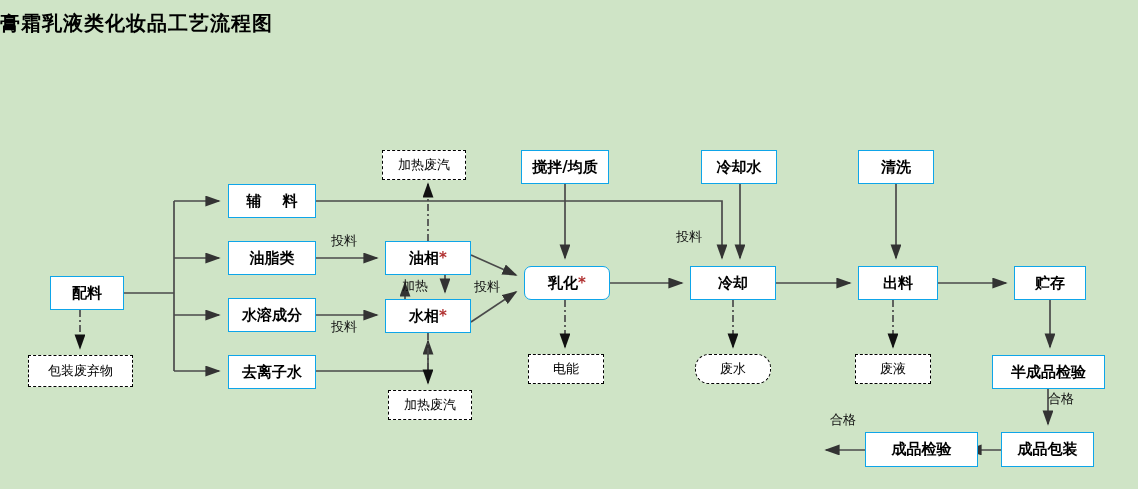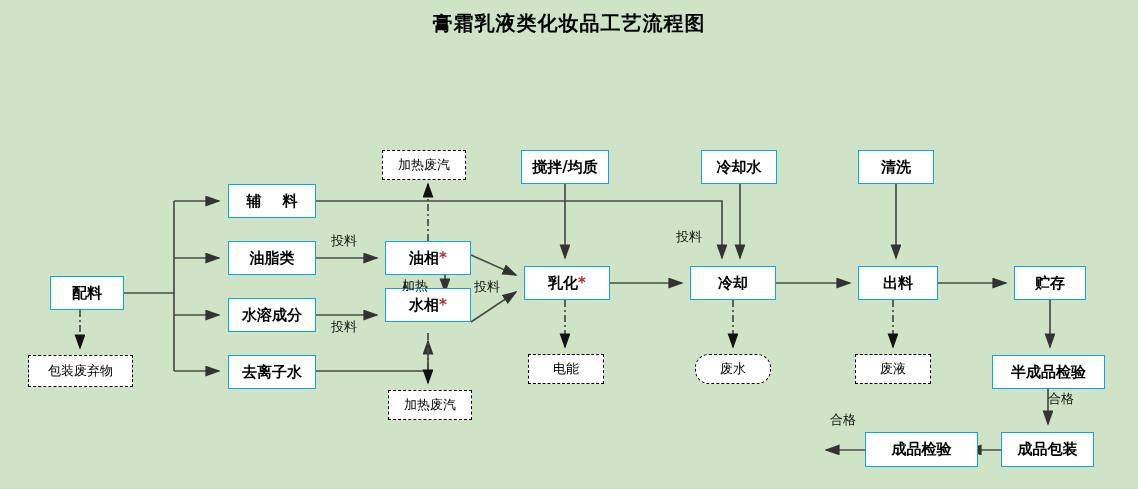--- a/index.html
+++ b/index.html
@@ -8,21 +8,21 @@
     background:#cfe4c6;
     font-family:"DejaVu Sans","Liberation Sans",sans-serif;
     overflow:hidden;
     position:relative;
   }
   #canvas{position:absolute;left:0;top:0;width:1138px;height:489px;}
   svg.wires{position:absolute;left:0;top:0;width:1138px;height:489px;pointer-events:none;}
 
   .title{
     position:absolute;left:0;top:10px;width:1138px;
-    text-align:center;
+    text-align:left;
     font-size:20px;font-weight:bold;color:#000;
     letter-spacing:1px;
   }
 
   .node{
     position:absolute;
     background:#ffffff;
     border:1px solid #0ea5e9;
     display:flex;align-items:center;justify-content:center;
     font-size:15px;font-weight:bold;color:#000;
@@ -146,34 +146,34 @@
 
   <div class="node dashed" style="left:382px;top:150px;width:84px;height:30px;">
     <span>加热废汽</span>
   </div>
 
   <div class="node" style="left:385px;top:241px;width:86px;height:34px;">
     <span>油相</span>
       <span class="star">*</span>
   </div>
 
-  <div class="node" style="left:385px;top:288px;width:86px;height:34px;">
+  <div class="node" style="left:385px;top:299px;width:86px;height:34px;">
     <span>水相</span>
       <span class="star">*</span>
   </div>
 
   <div class="node dashed" style="left:388px;top:390px;width:84px;height:30px;">
     <span>加热废汽</span>
   </div>
 
   <div class="node" style="left:521px;top:150px;width:88px;height:34px;">
     <span>搅拌/均质</span>
   </div>
 
-  <div class="node" style="left:524px;top:266px;width:86px;height:34px;">
+  <div class="node" style="left:524px;top:266px;width:86px;height:34px;border-radius:7px;">
     <span>乳化</span>
       <span class="star">*</span>
   </div>
 
   <div class="node dashed" style="left:528px;top:354px;width:76px;height:30px;">
     <span>电能</span>
   </div>
 
   <div class="node" style="left:701px;top:150px;width:76px;height:34px;">
     <span>冷却水</span>

